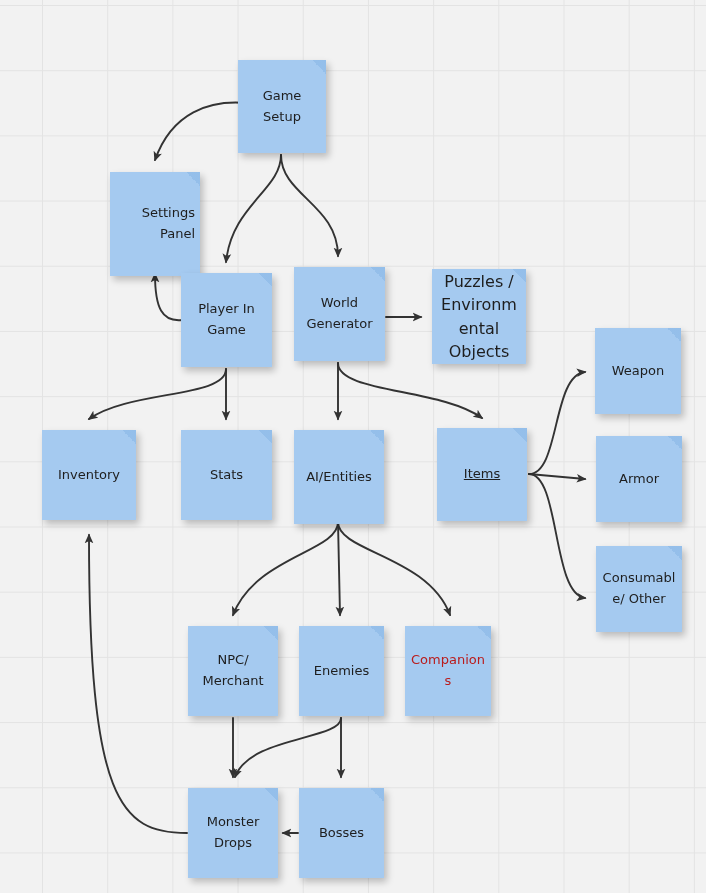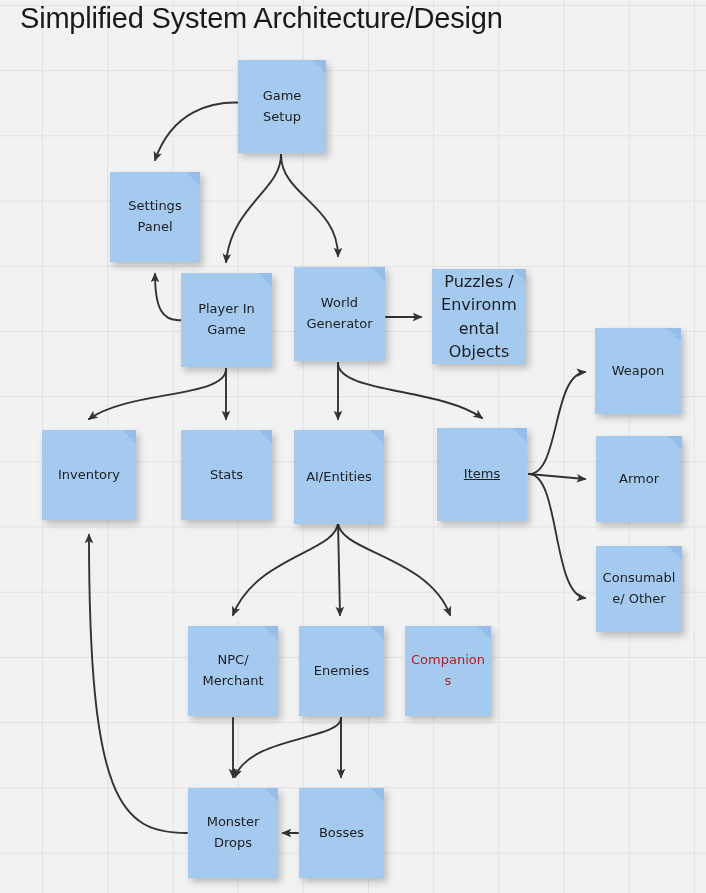--- a/index.html
+++ b/index.html
@@ -73,21 +73,20 @@
     background: linear-gradient(225deg, #8fbbe8 0%, #8fbbe8 50%, transparent 50%);
     opacity: 0.75;
   }
   .note.small { font-size: 16px; line-height: 1.45; }
 </style>
 </head>
 <body>
 
 <div id="canvas">
 
-  <div id="title">Simplified System Architecture/Design</div>
 
   <svg id="edges" viewBox="0 0 706 893" width="706" height="893">
     <defs>
       <marker id="arrow" viewBox="0 0 10 10" refX="8.4" refY="5" markerWidth="5.2" markerHeight="5.2" orient="auto-start-reverse">
         <path d="M 0 0.6 L 10 5 L 0 9.4 L 2.4 5 Z" fill="#333333"></path>
       </marker>
     </defs>
     <g id="edge-paths" fill="none" stroke="#333333" stroke-width="1.9" stroke-linecap="round">
         <path d="M 246 103 C 210 100 172 112 155 160" marker-end="url(#arrow)" stroke="#333333"></path>
         <path d="M 281 155 C 281 190 232 205 226 262" marker-end="url(#arrow)" stroke="#333333"></path>
@@ -109,21 +108,21 @@
         <path d="M 341 718 L 341 777" marker-end="url(#arrow)" stroke="#333333"></path>
         <path d="M 298 833 L 283 833" marker-end="url(#arrow)" stroke="#333333"></path>
         <path d="M 187 833 C 120 833 89 800 89 535" marker-end="url(#arrow)" stroke="#333333"></path>
       </g>
   </svg>
 
   <div id="node-layer">
       <div class="note" style="left: 238px; top: 60px; width: 88px; height: 93px; background: rgb(165, 202, 240); color: rgb(30, 30, 30);">
         <span class="lbl">Game Setup</span>
       </div>
-      <div class="note" style="left: 110px; top: 172px; width: 90px; height: 90px; background: rgb(165, 202, 240); color: rgb(30, 30, 30);">
+      <div class="note" style="left: 110px; top: 172px; width: 90px; height: 104px; background: rgb(165, 202, 240); color: rgb(30, 30, 30); text-align: right;">
         <span class="lbl">Settings Panel</span>
       </div>
       <div class="note" style="left: 181px; top: 273px; width: 91px; height: 94px; background: rgb(165, 202, 240); color: rgb(30, 30, 30);">
         <span class="lbl">Player In Game</span>
       </div>
       <div class="note" style="left: 294px; top: 267px; width: 91px; height: 94px; background: rgb(165, 202, 240); color: rgb(30, 30, 30);">
         <span class="lbl">World Generator</span>
       </div>
       <div class="note small" style="left: 432px; top: 269px; width: 94px; height: 95px; background: rgb(165, 202, 240); color: rgb(30, 30, 30);">
         <span class="lbl">Puzzles / Environmental Objects</span>

